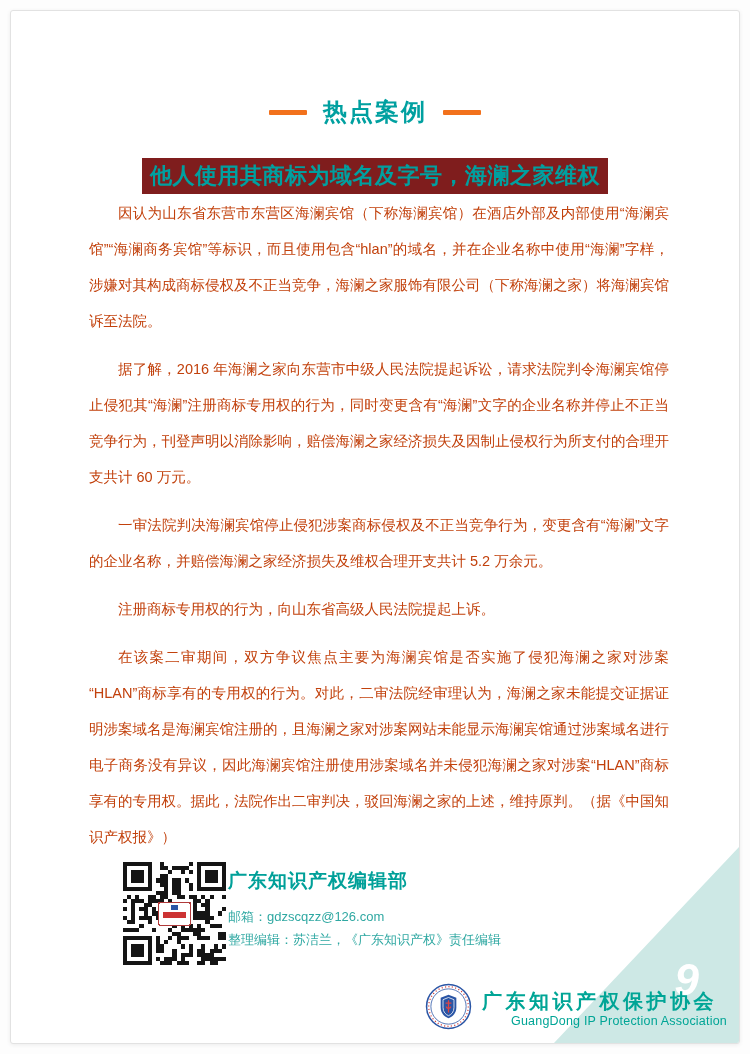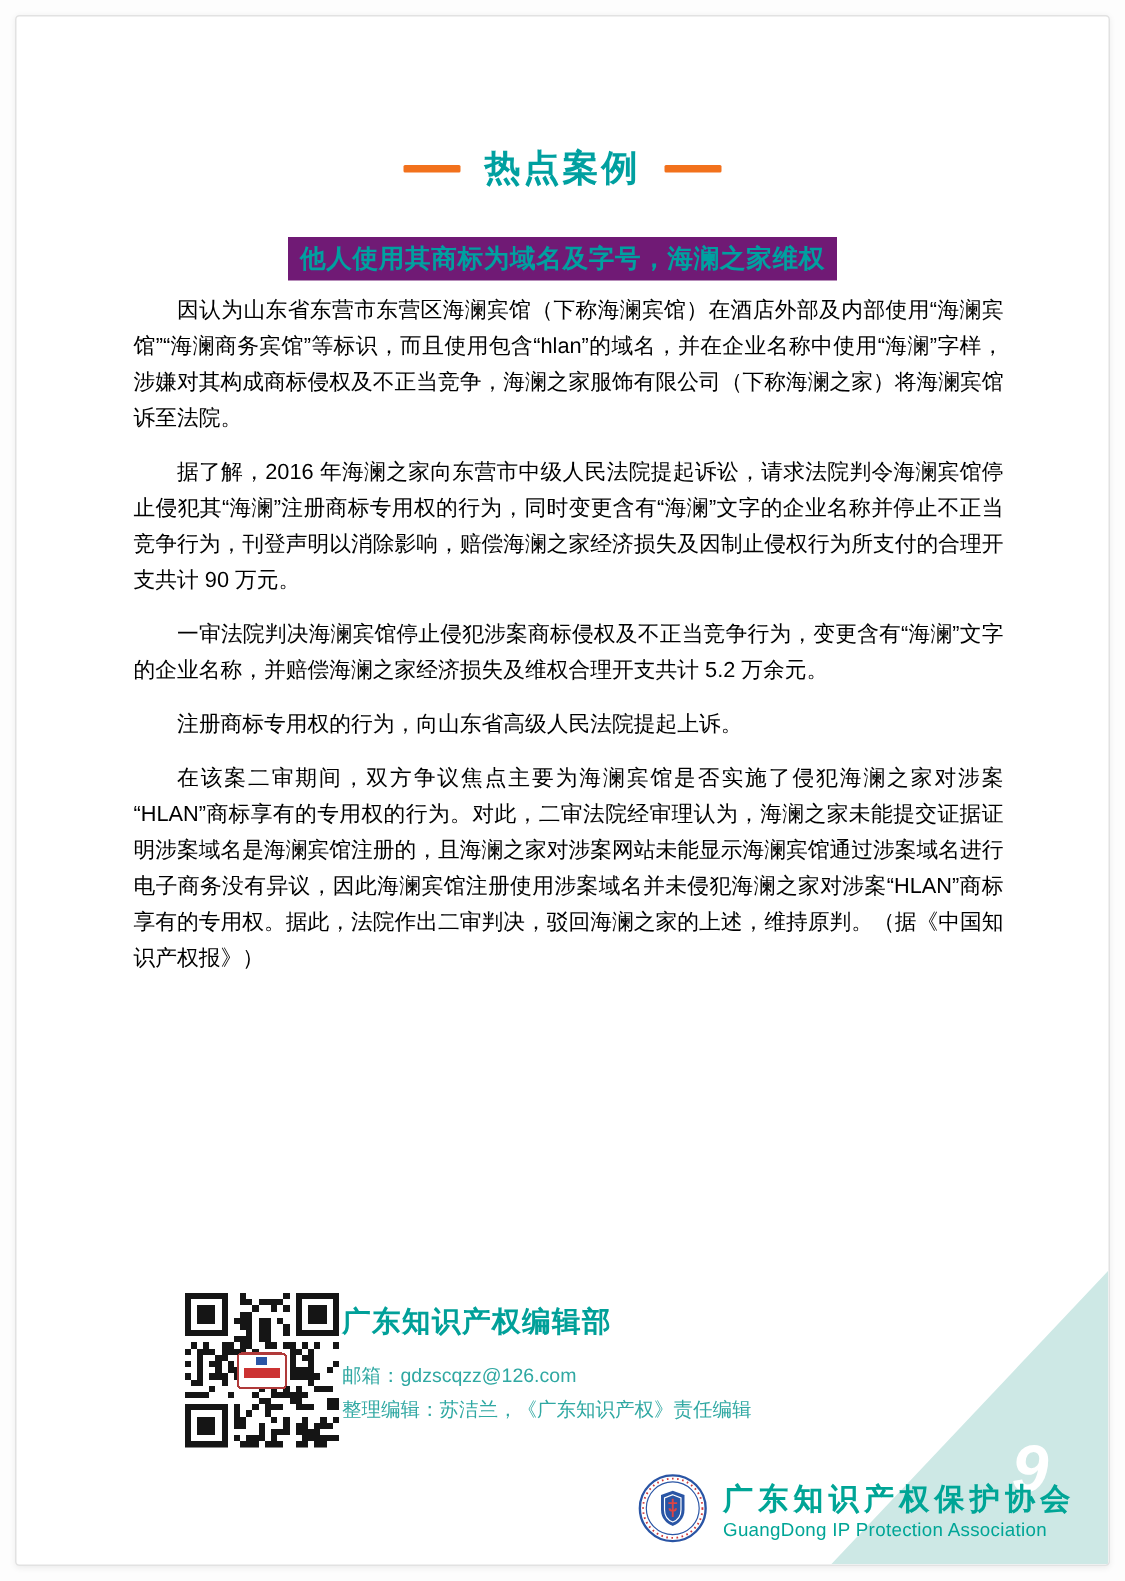--- a/index.html
+++ b/index.html
@@ -8,64 +8,64 @@
     border:1px solid #e2e2e2;border-radius:3px;box-shadow:0 1px 4px rgba(0,0,0,.07);overflow:hidden;}
 
   
   .section-header{position:absolute;top:85px;left:0;right:0;display:flex;justify-content:center;
     align-items:center;gap:16px;}
   .dash{width:38px;height:5px;background:#f2711c;border-radius:1px;}
   .section-title{color:#00a0a0;font-size:24px;font-weight:bold;letter-spacing:2px;}
 
   
   .article-title-wrap{position:absolute;top:147px;left:0;right:0;text-align:center;}
-  .article-title{display:inline-block;background:#701a75;color:#00a0a0;font-size:17px;
+  .article-title{display:inline-block;background:#7f1d1d;color:#00a0a0;font-size:22px;
     font-weight:bold;padding:3px 8px;letter-spacing:0.5px;}
 
   
   .article{position:absolute;top:184px;left:78px;width:580px;}
-  .article p{margin:0 0 12px;font-size:14.5px;line-height:24px;color:#000000;
+  .article p{margin:0 0 12px;font-size:14.5px;line-height:36px;color:#c2410c;
     text-indent:2em;text-align:justify;}
 
   
   .editorial{position:absolute;top:851px;left:112px;display:flex;gap:2px;align-items:flex-start;}
   .qr{width:103px;height:103px;}
   .qr svg{display:block;}
   .contact .ed-title{font-size:19px;font-weight:bold;color:#00a099;margin:6px 0 12px;letter-spacing:1px;}
   .contact .line{font-size:13px;color:#2fa8a2;line-height:22.5px;}
 
   
   .corner-triangle{position:absolute;right:0;bottom:0;width:185px;height:196px;background:#cde8e5;
     -webkit-clip-path:polygon(100% 0,100% 100%,0 100%);clip-path:polygon(100% 0,100% 100%,0 100%);}
   .page-number{position:absolute;right:40px;bottom:38px;color:#fff;font-size:44px;font-weight:bold;
     font-style:italic;}
 
   
   .association{position:absolute;left:414px;bottom:9px;display:flex;align-items:center;gap:10px;}
   .assoc-text .cn{color:#00a596;font-size:20px;font-weight:bold;letter-spacing:3.5px;line-height:24px;}
-  .assoc-text .en{color:#00a596;font-size:12.5px;letter-spacing:0.2px;line-height:16px;}
+  .assoc-text .en{color:#00a596;font-size:12.5px;letter-spacing:0.2px;line-height:16px;margin-left:29px;}
 </style>
 </head>
 <body>
 
 <div class="page">
 
   <div class="section-header">
     <span class="dash"></span>
     <span class="section-title">热点案例</span>
     <span class="dash"></span>
   </div>
 
   <div class="article-title-wrap">
     <span class="article-title">他人使用其商标为域名及字号，海澜之家维权</span>
   </div>
 
   <div class="article">
     <p>因认为山东省东营市东营区海澜宾馆（下称海澜宾馆）在酒店外部及内部使用“海澜宾馆”“海澜商务宾馆”等标识，而且使用包含“hlan”的域名，并在企业名称中使用“海澜”字样，涉嫌对其构成商标侵权及不正当竞争，海澜之家服饰有限公司（下称海澜之家）将海澜宾馆诉至法院。</p>
-    <p>据了解，2016 年海澜之家向东营市中级人民法院提起诉讼，请求法院判令海澜宾馆停止侵犯其“海澜”注册商标专用权的行为，同时变更含有“海澜”文字的企业名称并停止不正当竞争行为，刊登声明以消除影响，赔偿海澜之家经济损失及因制止侵权行为所支付的合理开支共计 90 万元。</p>
+    <p>据了解，2016 年海澜之家向东营市中级人民法院提起诉讼，请求法院判令海澜宾馆停止侵犯其“海澜”注册商标专用权的行为，同时变更含有“海澜”文字的企业名称并停止不正当竞争行为，刊登声明以消除影响，赔偿海澜之家经济损失及因制止侵权行为所支付的合理开支共计 60 万元。</p>
     <p>一审法院判决海澜宾馆停止侵犯涉案商标侵权及不正当竞争行为，变更含有“海澜”文字的企业名称，并赔偿海澜之家经济损失及维权合理开支共计 5.2 万余元。</p>
     <p>注册商标专用权的行为，向山东省高级人民法院提起上诉。</p>
     <p>在该案二审期间，双方争议焦点主要为海澜宾馆是否实施了侵犯海澜之家对涉案“HLAN”商标享有的专用权的行为。对此，二审法院经审理认为，海澜之家未能提交证据证明涉案域名是海澜宾馆注册的，且海澜之家对涉案网站未能显示海澜宾馆通过涉案域名进行电子商务没有异议，因此海澜宾馆注册使用涉案域名并未侵犯海澜之家对涉案“HLAN”商标享有的专用权。据此，法院作出二审判决，驳回海澜之家的上述，维持原判。（据《中国知识产权报》）</p>
   </div>
 
   <div class="corner-triangle"></div>
   <div class="page-number">9</div>
 
   <div class="editorial">
     <div class="qr">

